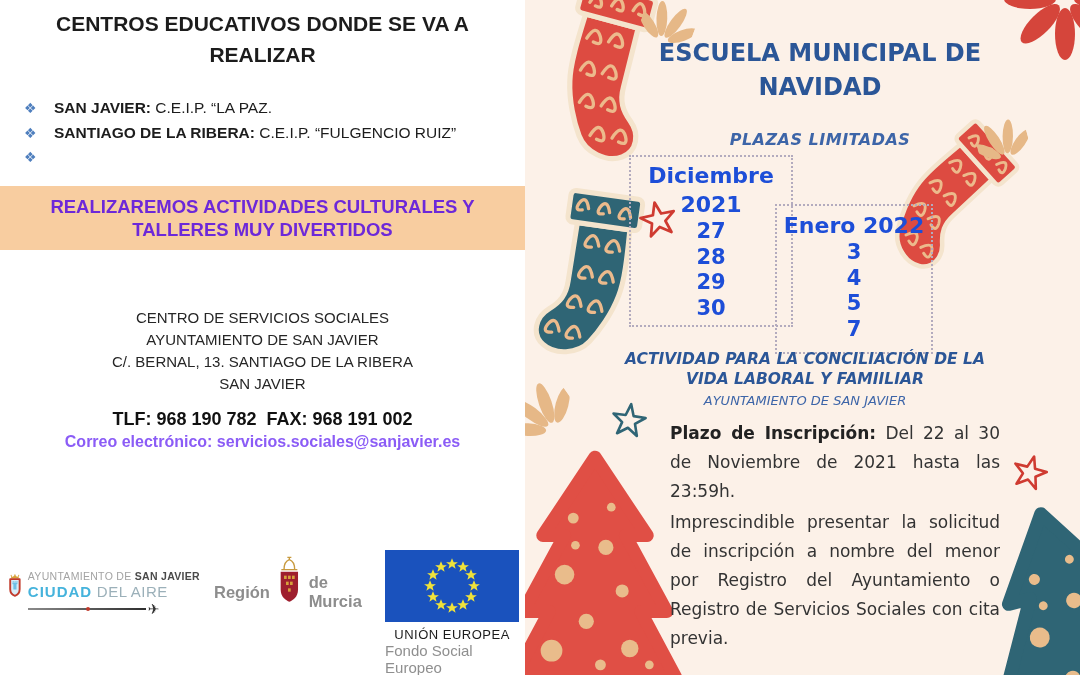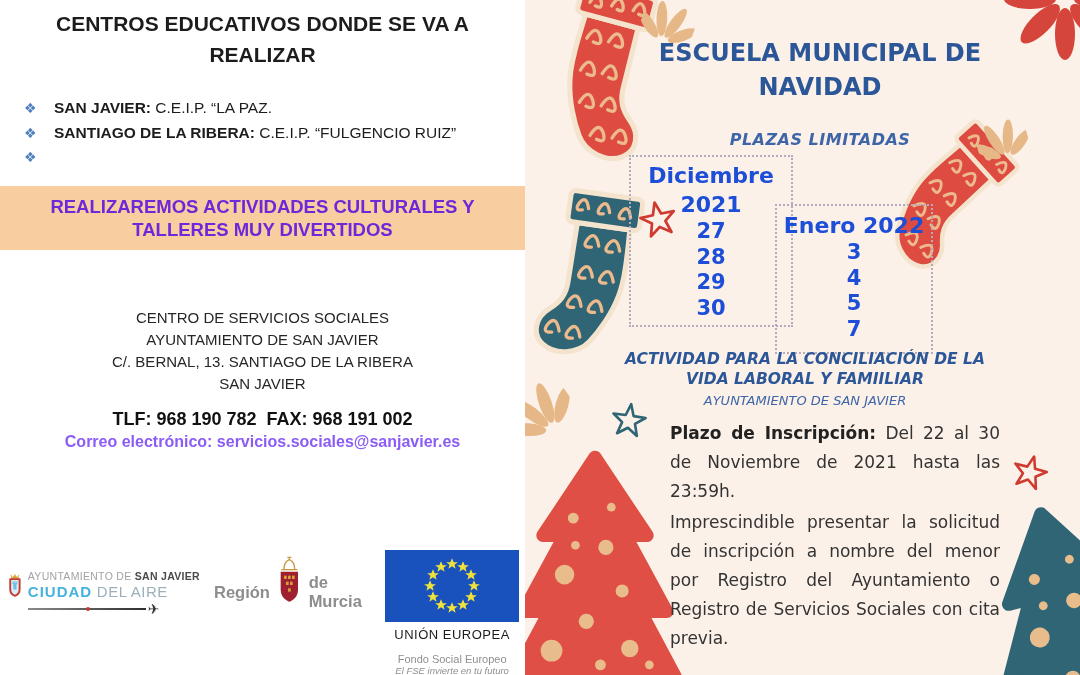--- a/index.html
+++ b/index.html
@@ -31,21 +31,21 @@
   .contrail { display:flex; align-items:center; margin-top:1px; }
   .trail { width:118px; height:2px; background:linear-gradient(to right,#8a8a8a,#2e2e2e); position:relative; }
   .trail::after { content:""; position:absolute; left:58px; top:-1px; width:4px; height:4px;
                   border-radius:50%; background:#c0392b; }
   .plane { font-size:14px; color:#333; margin-left:2px; }
   .murcia { display:flex; align-items:center; margin-left:14px; margin-top:12px; }
   .murcia .rg { font-size:16.5px; font-weight:bold; color:#8d8d8d; }
   .murcia svg { margin:-14px 6px 0 6px; }
   .eu { margin-left:16px; display:flex; flex-direction:column; align-items:center; width:142px; }
   .eu-title { margin-top:5px; font-size:13px; font-weight:normal; color:#1c1c1c; letter-spacing:.5px; }
-  .eu-s1 { font-size:11px; color:#8f8f8f; margin-top:11px; }
+  .eu-s1 { font-size:15px; color:#8f8f8f; margin-top:0; }
   .eu-s2 { font-size:9.5px; color:#8f8f8f; font-style:italic; }
 
   
   .right { position:absolute; left:525px; top:0; width:555px; height:675px;
            background:#fcf1e8; overflow:hidden; font-family:"DejaVu Sans",sans-serif; }
   .deco { position:absolute; z-index:1; }
   .txt { position:absolute; z-index:3; }
   .r-title { left:105px; top:36px; width:380px; text-align:center; font-weight:bold;
              font-size:24px; line-height:34px; color:#2b5697; }
   .plazas { left:70px; top:130px; width:450px; text-align:center; font-style:italic;

